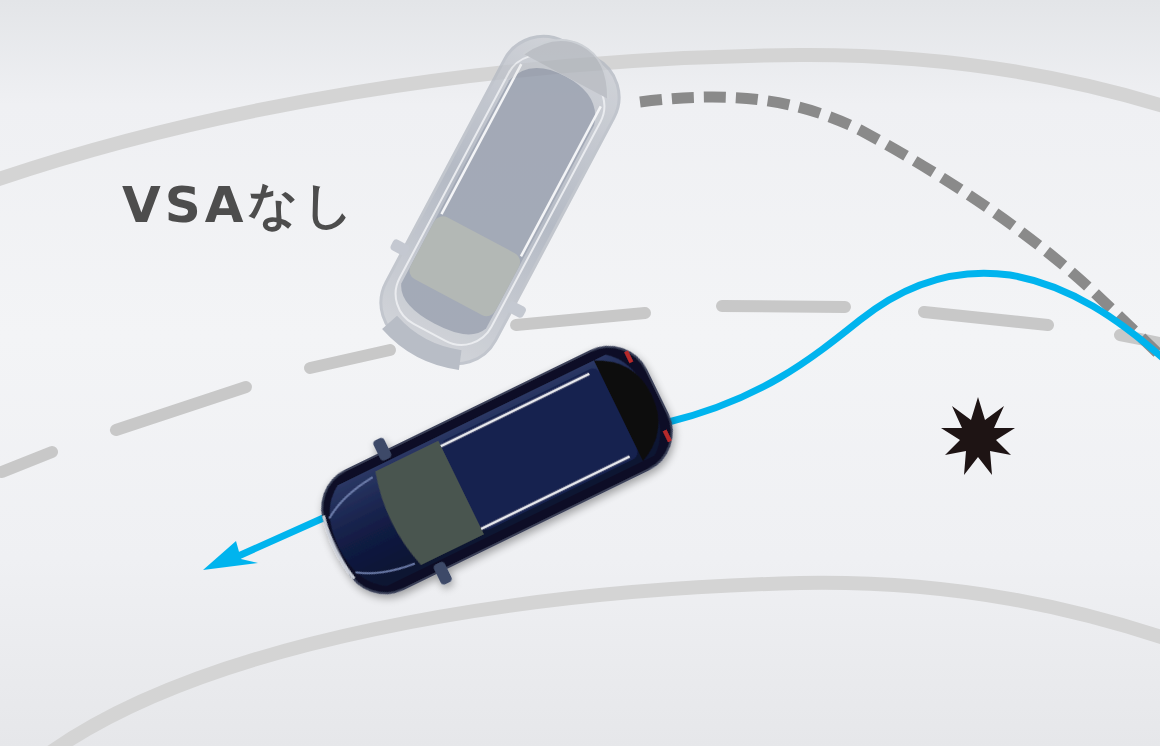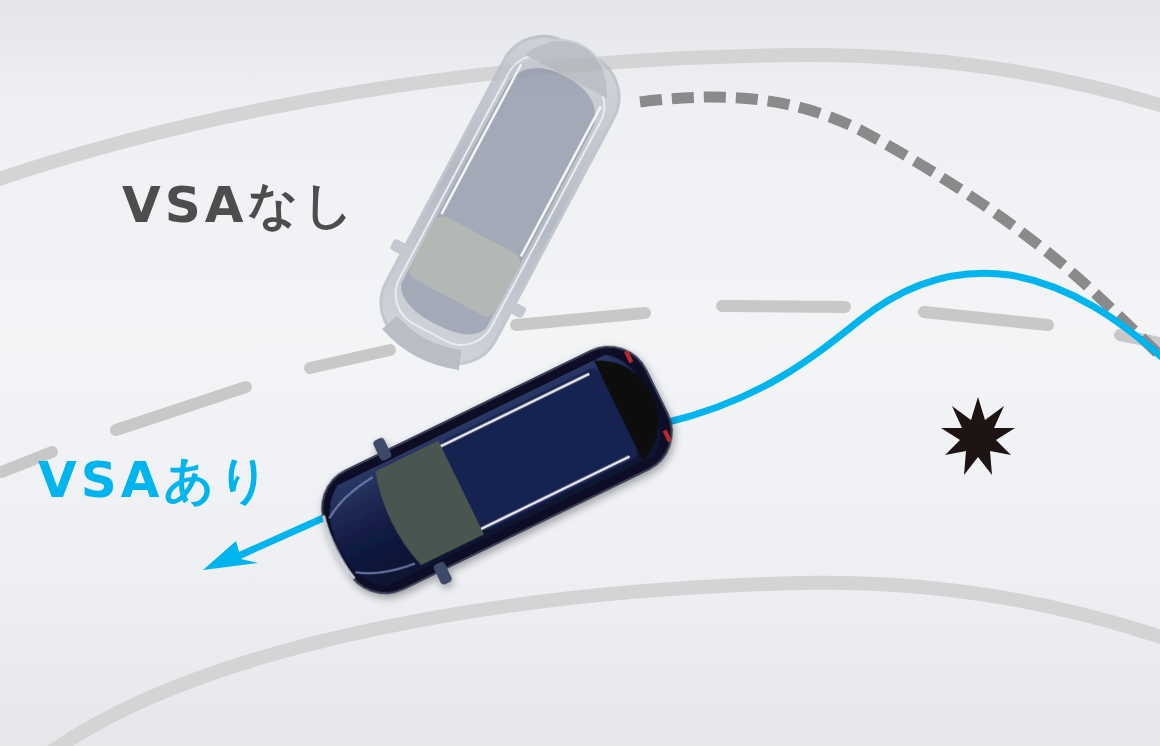--- a/index.html
+++ b/index.html
@@ -105,14 +105,13 @@
       <rect x="166" y="38" width="4" height="12" fill="#b62a2a"></rect>
     </g>
 
     <g transform="translate(978,437)">
       <polygon fill="#1e1414" points="
         0,-40 7,-17 26,-31 16,-9 37,-9 18,3 33,18 12,14 14,38 0,20 -14,38 -12,14 -33,18 -18,3 -37,-9 -16,-9 -26,-31 -7,-17"></polygon>
     </g>
   </svg>
 
   <div class="label label-no-vsa">VSAなし</div>
-  <div class="label label-with-vsa">VSAあり</div>
 </div>
 
 </body></html>

